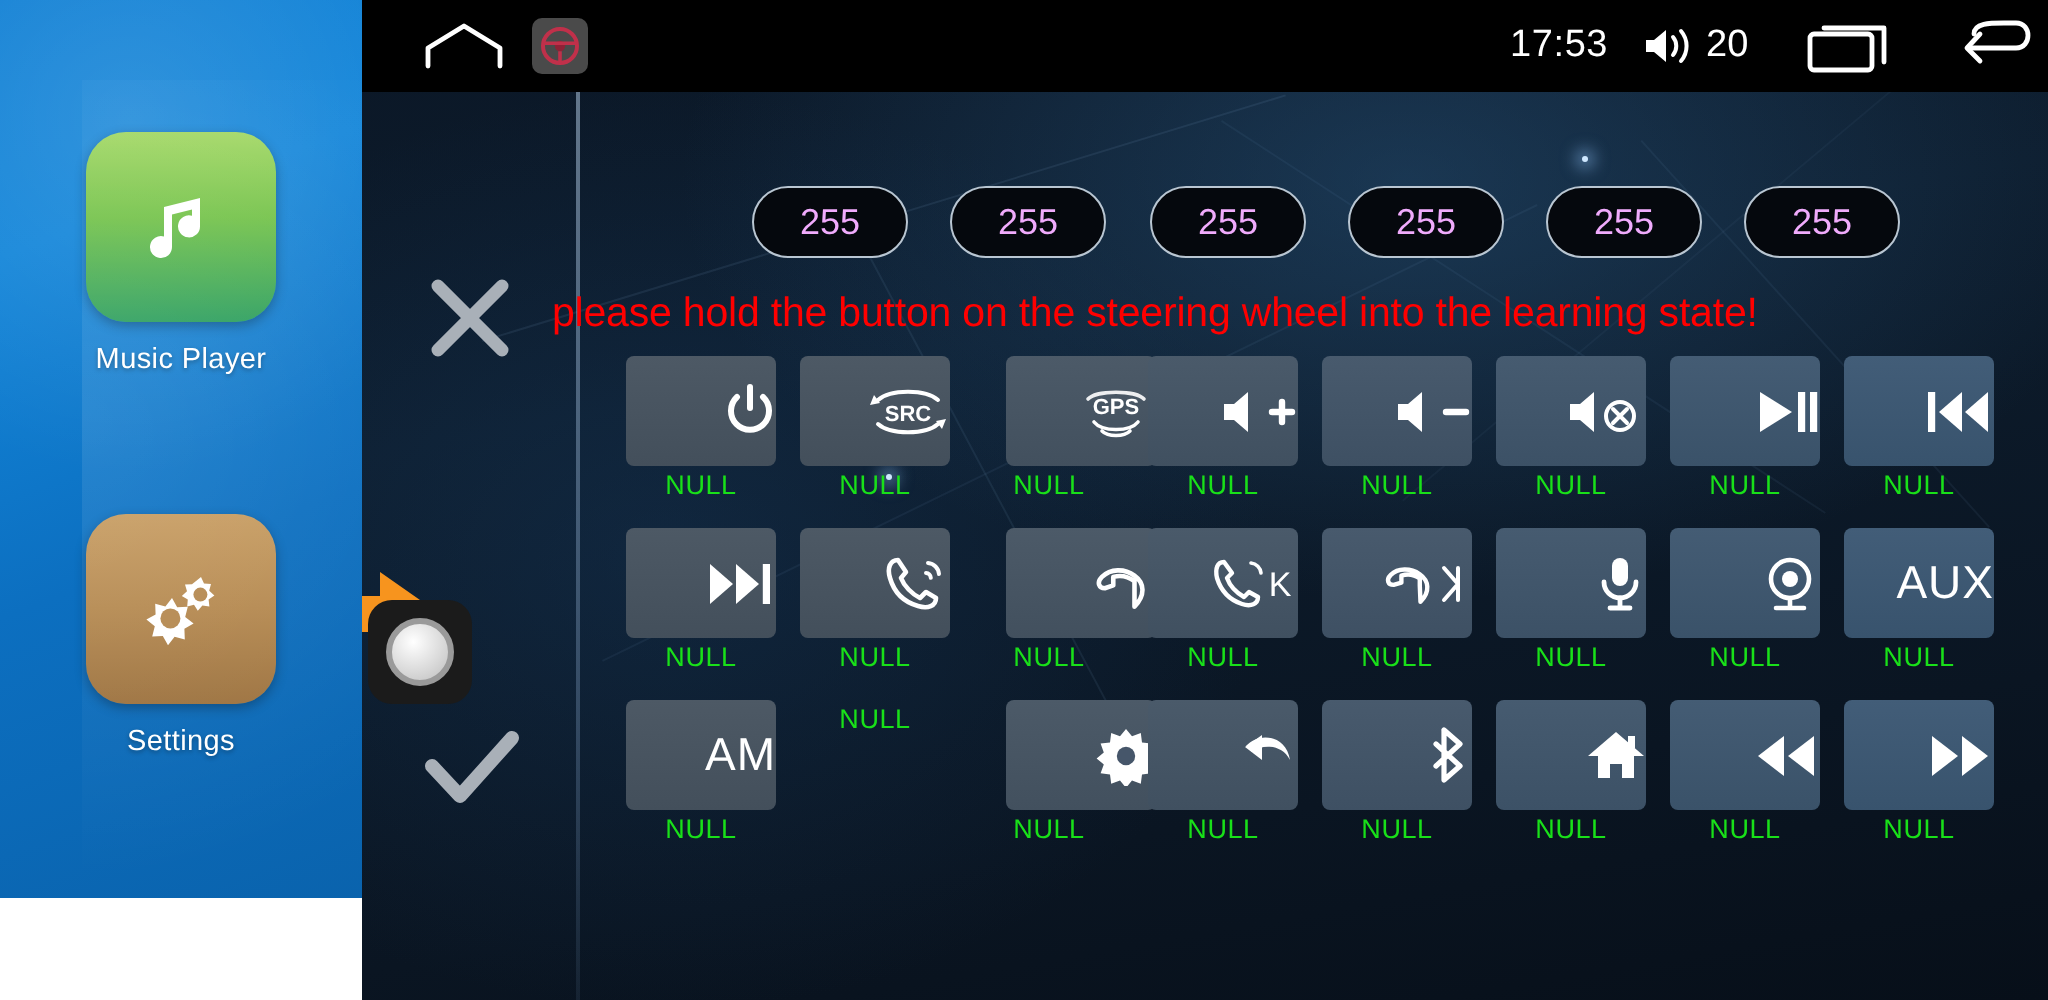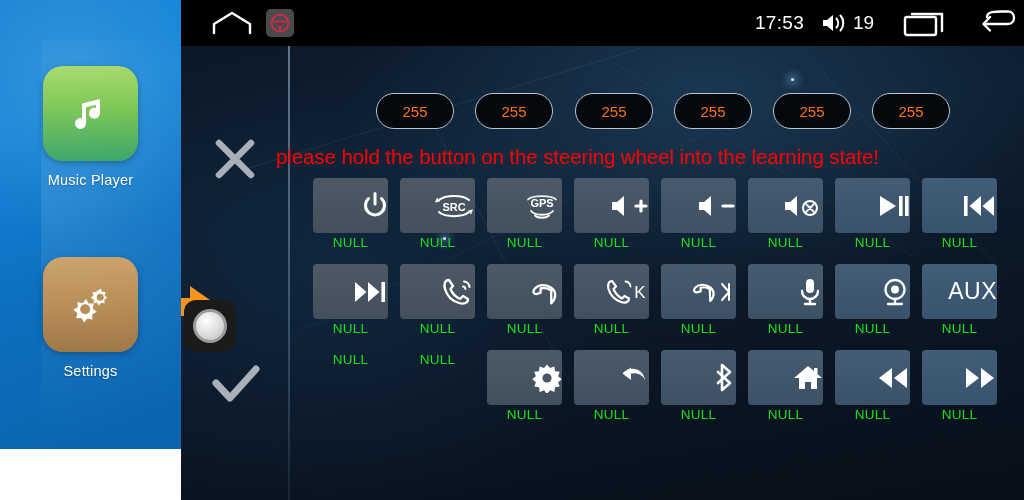--- a/index.html
+++ b/index.html
@@ -66,35 +66,35 @@
   #touch-btn .knob { width:34px; height:34px; border-radius:50%;
     background:radial-gradient(circle at 38% 32%, #ffffff, #d8d8d8 60%, #bdbdbd 100%);
     border:3px solid #9a9a9a; }
   #orange-arrow { position:absolute; left:-31px; top:286px; width:70px; height:42px; z-index:5; }
 
   
   #pill-row { position:absolute; left:0; top:93px; width:843px; height:38px; z-index:3; }
   .pill { position:absolute; width:78px; height:36px; border-radius:18px;
     background:#05080d; border:1.5px solid #b9c6d2;
     display:flex; align-items:center; justify-content:center;
-    color:#f97316; font-size:15px; }
+    color:#f0abfc; font-size:18px; }
 
   
   #message { position:absolute; left:95px; top:145px; width:760px; z-index:5;
     color:#ff0000; font-size:20.5px; white-space:nowrap; letter-spacing:-.1px; }
 
   
   #grid { position:absolute; left:132px; top:178px; width:700px; z-index:3; }
   .grid-row { display:flex; gap:12px; margin-bottom:14px; }
   .cell { width:75px; }
   .btn { width:75px; height:55px; border-radius:4px;
     display:flex; align-items:center; justify-content:flex-end;
     color:#ffffff; }
   .btn.g0 { background:linear-gradient(180deg,#4d5965 0%, #434f5b 100%); }
-  .btn.g1 { background:linear-gradient(180deg,#4c5a68 0%, #42505e 100%); }
+  .btn.g1 { background:linear-gradient(180deg,#4c5a68 0%, #42505e 100%);margin-left:16px; }
   .btn.g2 { background:linear-gradient(180deg,#4a5a6a 0%, #405060 100%); }
   .btn.g3 { background:linear-gradient(180deg,#485a6d 0%, #3e5063 100%); }
   .btn.g4 { background:linear-gradient(180deg,#465b70 0%, #3c5166 100%); }
   .btn.g5 { background:linear-gradient(180deg,#445c74 0%, #3a5269 100%); }
   .btn.g6 { background:linear-gradient(180deg,#425d78 0%, #38536d 100%); }
   .btn-text { font-size:23px; letter-spacing:.5px; }
   .cell-label { text-align:center; color:#19e019; font-size:13.5px; margin-top:2px;
     letter-spacing:.3px; }
 
   svg { display:block; }
@@ -164,21 +164,21 @@
       <div class="sb-item" id="clock" style="left:574px;">17:53</div>
 
       <div class="sb-item" style="left:639px;">
         <svg width="28" height="24" viewBox="0 0 28 24" aria-hidden="true">
           <path d="M3 9 h4 l6-5 v16 l-6-5 H3 z" fill="#ffffff"></path>
           <path d="M16.5 7.5a7 7 0 0 1 0 9" fill="none" stroke="#ffffff" stroke-width="2" stroke-linecap="round"></path>
           <path d="M20.5 4.5a11.5 11.5 0 0 1 0 15" fill="none" stroke="#ffffff" stroke-width="2" stroke-linecap="round"></path>
         </svg>
       </div>
 
-      <div class="sb-item" id="volnum" style="left:672px;">19</div>
+      <div class="sb-item" id="volnum" style="left:672px;">20</div>
 
       <div class="sb-item" style="left:722px;">
         <svg width="46" height="28" viewBox="0 0 46 28" aria-hidden="true">
           <rect x="2" y="8" width="31" height="18" rx="2" fill="none" stroke="#ffffff" stroke-width="2.4"></rect>
           <path d="M9 5 H39 V22" fill="none" stroke="#ffffff" stroke-width="2.4" stroke-linecap="round" stroke-linejoin="round"></path>
         </svg>
       </div>
 
       <div class="sb-item" style="left:797px;">
         <svg width="42" height="28" viewBox="0 0 42 28" aria-hidden="true">
@@ -396,20 +396,23 @@
           <div class="btn g6">
             <span class="btn-text">AUX</span>
           </div>
           <div class="cell-label">NULL</div>
         </div>
       </div>
 
       <div class="grid-row">
 
         <div class="cell">
+          <div class="btn g0">
+            <span class="btn-text">AM</span>
+          </div>
           <div class="cell-label">NULL</div>
         </div>
 
         <div class="cell">
           <div class="cell-label">NULL</div>
         </div>
 
         <div class="cell">
           <div class="btn g1">
             <svg width="30" height="30" viewBox="0 0 30 30" aria-hidden="true">

